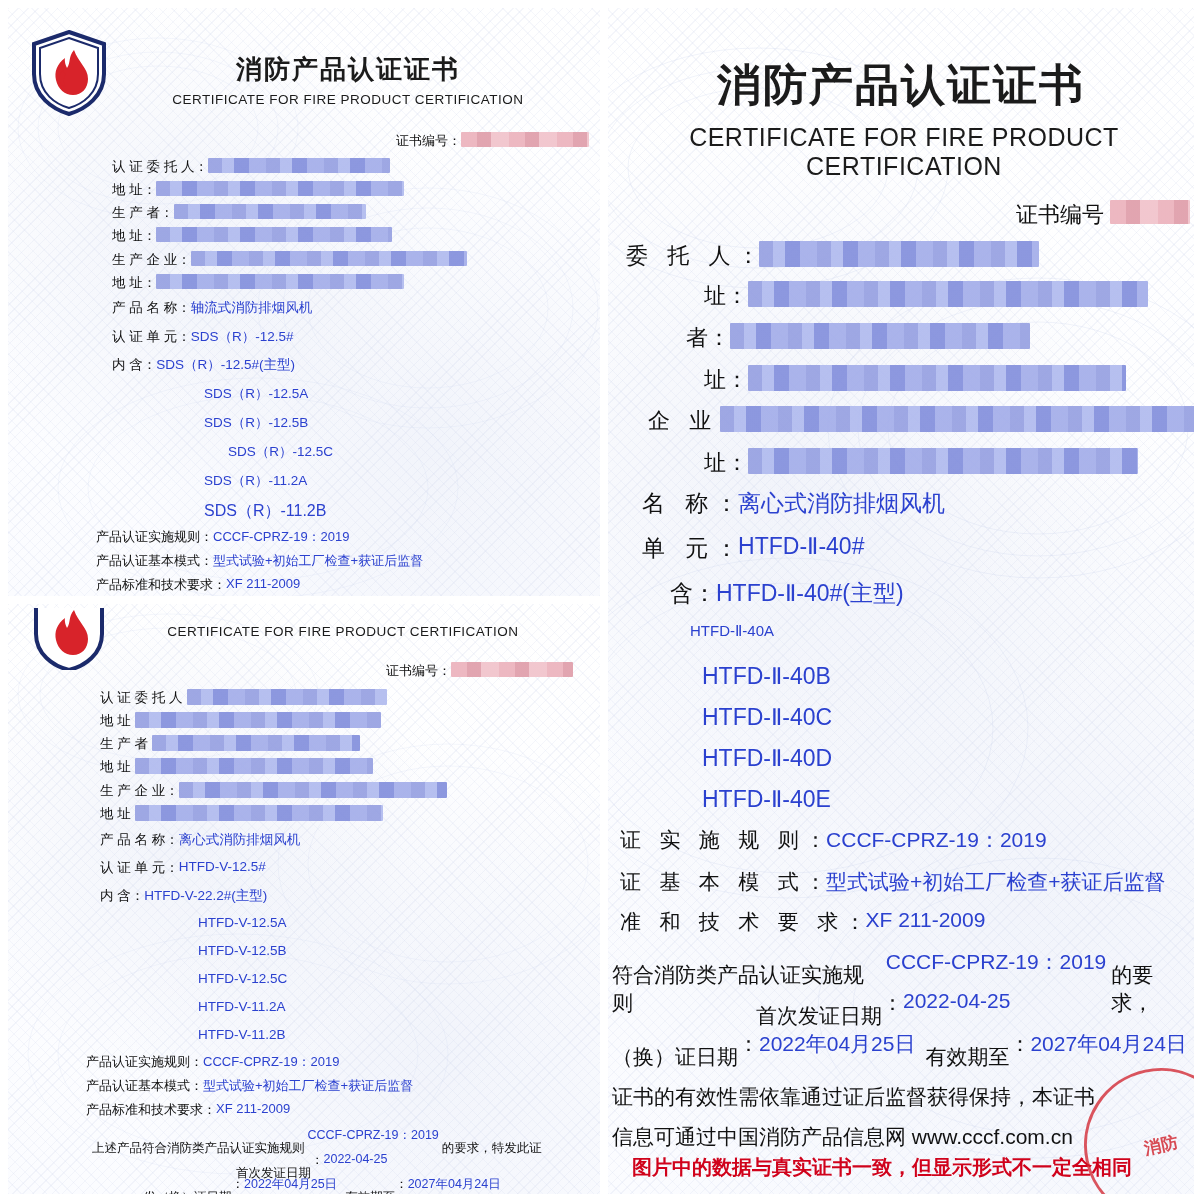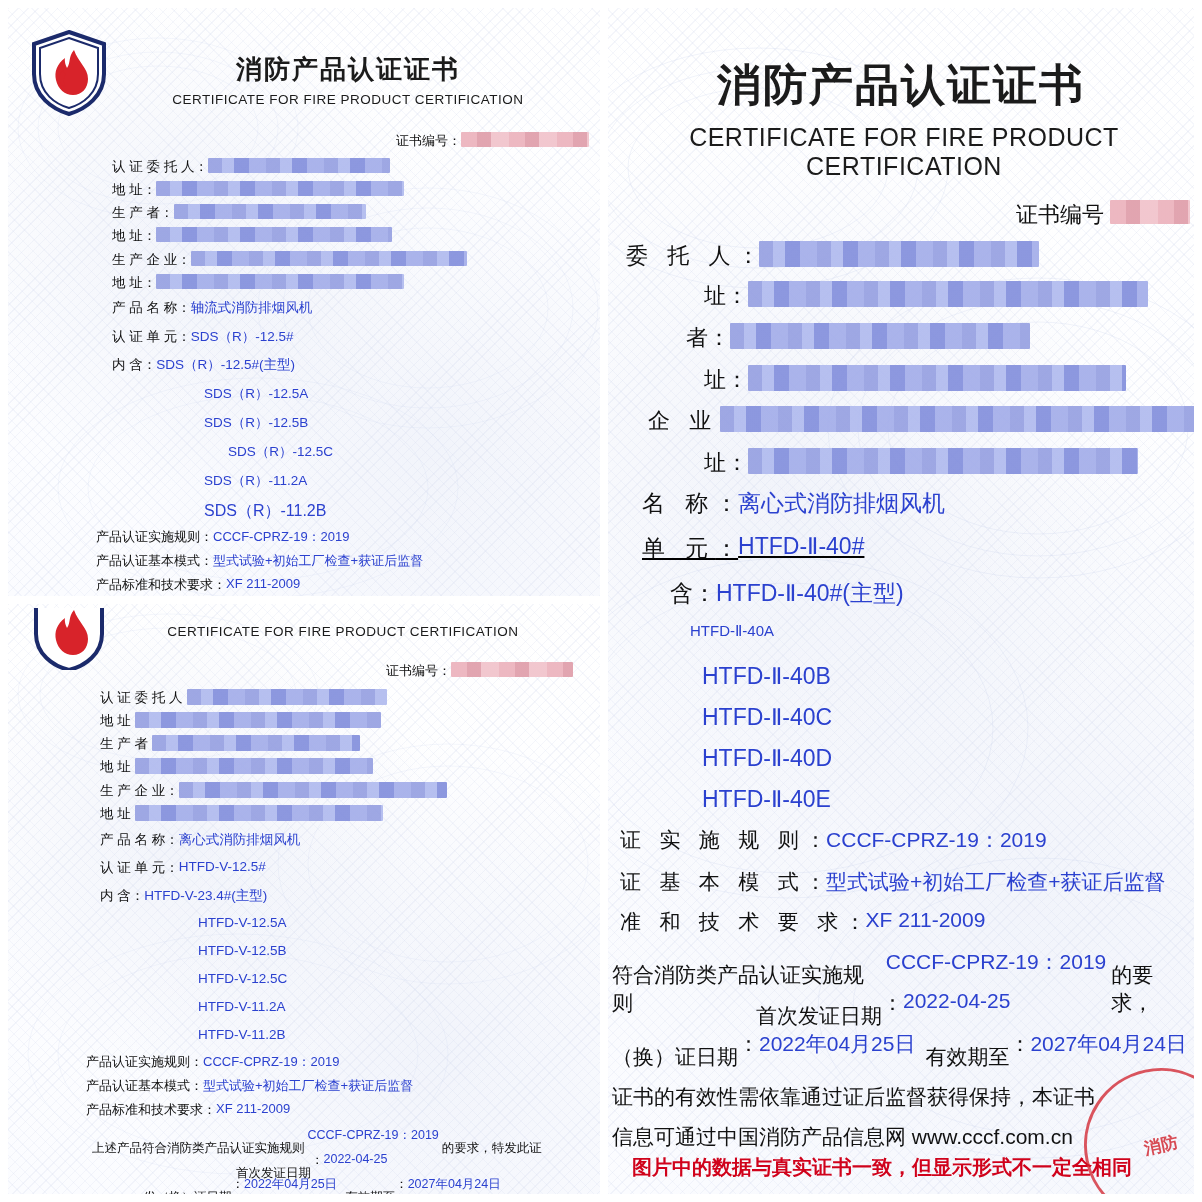--- a/index.html
+++ b/index.html
@@ -236,21 +236,21 @@
       <span class="val">离心式消防排烟风机</span>
     </div>
     <div class="rowline" style="position:absolute;left:92px;top:255px;font-size:13.5px;">
       <span class="lbl">认 证 单 元</span>
       <span class="colon">：</span>
       <span class="val">HTFD-V-12.5#</span>
     </div>
     <div class="rowline" style="position:absolute;left:92px;top:283px;font-size:13.5px;">
       <span class="lbl">内            含</span>
       <span class="colon">：</span>
-      <span class="val">HTFD-V-23.4#(主型)</span>
+      <span class="val">HTFD-V-22.2#(主型)</span>
     </div>
     <div class="val" style="position:absolute;left:190px;top:311px;font-size:13.5px;">HTFD-V-12.5A</div>
     <div class="val" style="position:absolute;left:190px;top:339px;font-size:13.5px;">HTFD-V-12.5B</div>
     <div class="val" style="position:absolute;left:190px;top:367px;font-size:13.5px;">HTFD-V-12.5C</div>
     <div class="val" style="position:absolute;left:190px;top:395px;font-size:13.5px;">HTFD-V-11.2A</div>
     <div class="val" style="position:absolute;left:190px;top:423px;font-size:13.5px;">HTFD-V-11.2B</div>
 
     <div class="rowline" style="position:absolute;left:78px;top:449px;font-size:13px;">
       <span class="lbl">产品认证实施规则</span>
       <span class="colon">：</span>
@@ -343,21 +343,21 @@
       <span class="lbl">址</span>
       <span class="colon">：</span>
       <span class="mask" style="width:390px;height:26px;"></span>
     </div>
 
     <div class="rowline" style="position:absolute;left:34px;top:480px;font-size:23px;">
       <span class="lbl lbl-sp">名    称</span>
       <span class="colon">：</span>
       <span class="val">离心式消防排烟风机</span>
     </div>
-    <div class="rowline" style="position:absolute;left:34px;top:525px;font-size:23px;text-decoration:underline;">
+    <div class="rowline" style="position:absolute;left:34px;top:525px;font-size:23px;">
       <span class="lbl lbl-sp">单    元</span>
       <span class="colon">：</span>
       <span class="val">HTFD-Ⅱ-40#</span>
     </div>
     <div class="rowline" style="position:absolute;left:62px;top:570px;font-size:23px;">
       <span class="lbl">含</span>
       <span class="colon">：</span>
       <span class="val">HTFD-Ⅱ-40#(主型)</span>
     </div>
     <div class="val" style="position:absolute;left:82px;top:614px;font-size:15px;">HTFD-Ⅱ-40A</div>

